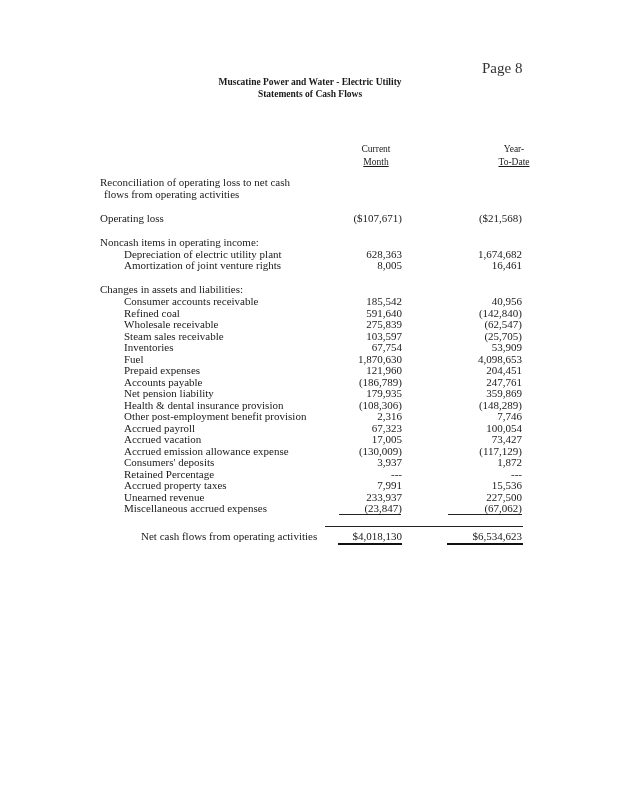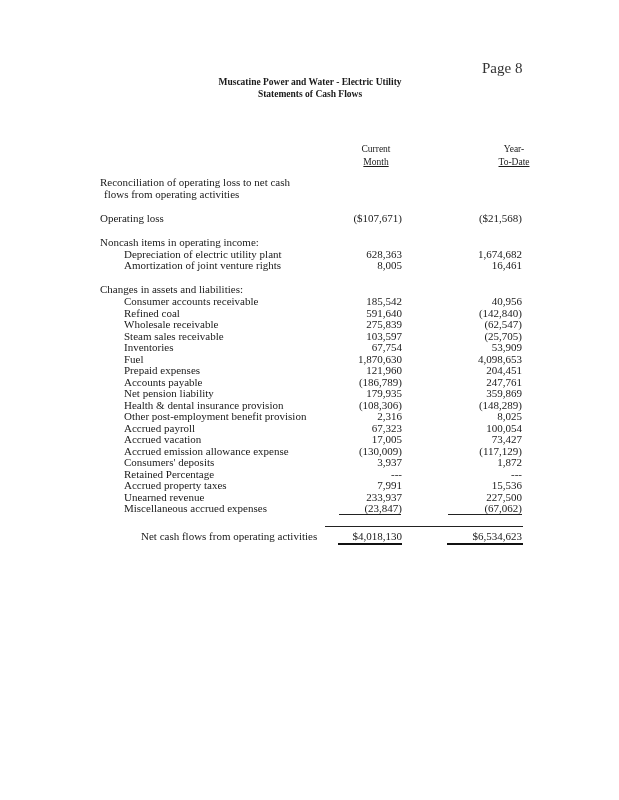--- a/index.html
+++ b/index.html
@@ -121,21 +121,21 @@
     <span class="v2">359,869</span>
   </div>
 <div class="row" style="top:398.5px">
     <span class="lbl ind">Health &amp; dental insurance provision</span>
     <span class="v1">(108,306)</span>
     <span class="v2">(148,289)</span>
   </div>
 <div class="row" style="top:410px">
     <span class="lbl ind">Other post-employment benefit provision</span>
     <span class="v1">2,316</span>
-    <span class="v2">8,025</span>
+    <span class="v2">7,746</span>
   </div>
 <div class="row" style="top:421.5px">
     <span class="lbl ind">Accrued payroll</span>
     <span class="v1">67,323</span>
     <span class="v2">100,054</span>
   </div>
 <div class="row" style="top:433px">
     <span class="lbl ind">Accrued vacation</span>
     <span class="v1">17,005</span>
     <span class="v2">73,427</span>

